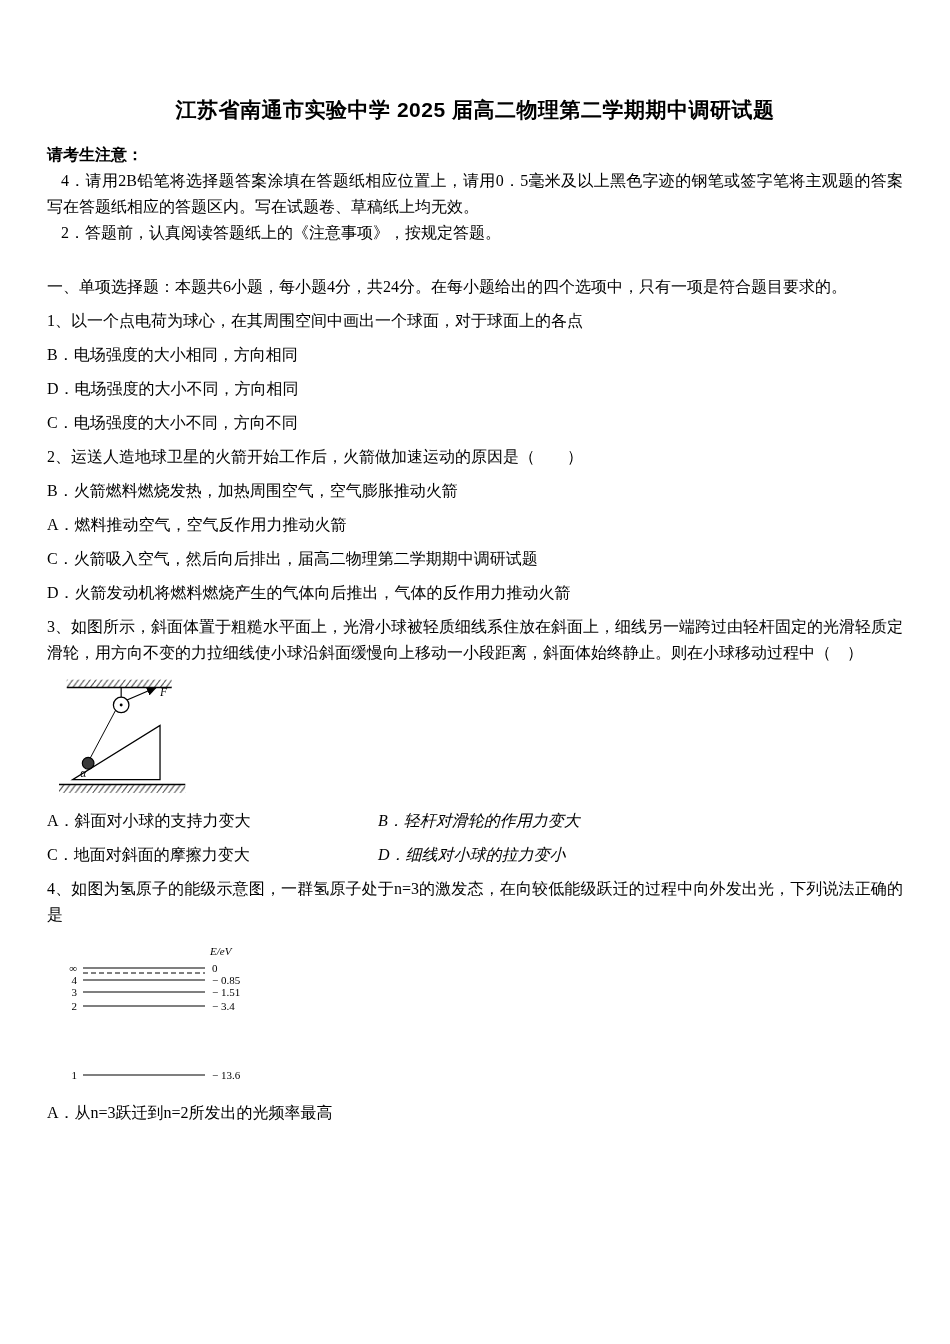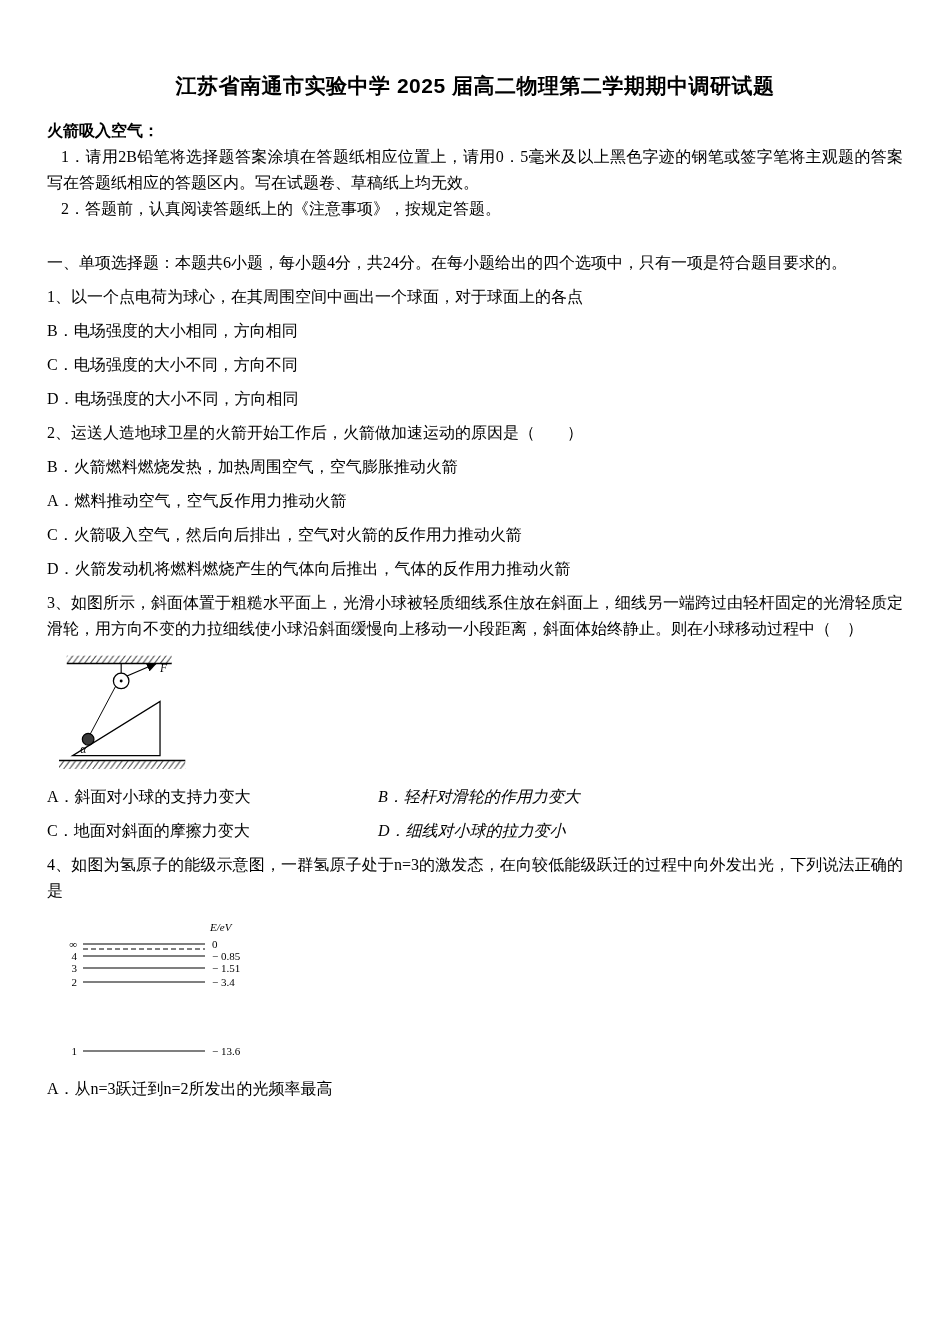--- a/index.html
+++ b/index.html
@@ -3,21 +3,21 @@
 <meta charset="utf-8">
 <style>
   * { margin: 0; padding: 0; box-sizing: border-box; }
   html, body { background: #ffffff; }
   body {
     width: 950px; height: 1344px;
     overflow: hidden;
     font-family: "Liberation Serif", "DejaVu Serif", serif;
     color: #000;
   }
-  .page { padding: 72px 47px 0 47px; }
+  .page { padding: 96px 47px 0 47px; }
 
   .title {
     font-family: "Liberation Sans", "DejaVu Sans", sans-serif;
     font-size: 21px; font-weight: bold;
     text-align: center;
     margin-bottom: 18px;
     letter-spacing: 0.5px;
   }
 
   p.text { font-size: 16px; line-height: 26px; }
@@ -52,39 +52,39 @@
   svg text.axis-lbl { font-size: 11px; font-style: italic; }
 </style>
 </head>
 <body>
 
 <div class="page">
 
   <h1 class="title">江苏省南通市实验中学 2025 届高二物理第二学期期中调研试题</h1>
 
   <div>
-    <p class="text bold">火箭吸入空气：</p>
-    <p class="text indent justify">1．请用2B铅笔将选择题答案涂填在答题纸相应位置上，请用0．5毫米及以上黑色字迹的钢笔或签字笔将主观题的答案写在答题纸相应的答题区内。写在试题卷、草稿纸上均无效。</p>
+    <p class="text bold">请考生注意：</p>
+    <p class="text indent justify">4．请用2B铅笔将选择题答案涂填在答题纸相应位置上，请用0．5毫米及以上黑色字迹的钢笔或签字笔将主观题的答案写在答题纸相应的答题区内。写在试题卷、草稿纸上均无效。</p>
     <p class="text indent">2．答题前，认真阅读答题纸上的《注意事项》，按规定答题。</p>
   </div>
 
   <p class="text section-header justify">一、单项选择题：本题共6小题，每小题4分，共24分。在每小题给出的四个选项中，只有一项是符合题目要求的。</p>
 
   <div>
     <p class="text stem">1、以一个点电荷为球心，在其周围空间中画出一个球面，对于球面上的各点</p>
     <p class="text opt">B．电场强度的大小相同，方向相同</p>
+    <p class="text opt">D．电场强度的大小不同，方向相同</p>
     <p class="text opt">C．电场强度的大小不同，方向不同</p>
-    <p class="text opt">D．电场强度的大小不同，方向相同</p>
   </div>
 
   <div>
     <p class="text stem">2、运送人造地球卫星的火箭开始工作后，火箭做加速运动的原因是（　　）</p>
     <p class="text opt">B．火箭燃料燃烧发热，加热周围空气，空气膨胀推动火箭</p>
     <p class="text opt">A．燃料推动空气，空气反作用力推动火箭</p>
-    <p class="text opt">C．火箭吸入空气，然后向后排出，空气对火箭的反作用力推动火箭</p>
+    <p class="text opt">C．火箭吸入空气，然后向后排出，届高二物理第二学期期中调研试题</p>
     <p class="text opt">D．火箭发动机将燃料燃烧产生的气体向后推出，气体的反作用力推动火箭</p>
   </div>
 
   <div>
     <p class="text stem-wide justify">3、如图所示，斜面体置于粗糙水平面上，光滑小球被轻质细线系住放在斜面上，细线另一端跨过由轻杆固定的光滑轻质定滑轮，用方向不变的力拉细线使小球沿斜面缓慢向上移动一小段距离，斜面体始终静止。则在小球移动过程中（　）</p>
 
     <div class="fig3-wrap">
       <svg width="170" height="126" viewBox="0 0 175 128">
         <defs>
           <pattern id="hatch" width="6" height="8" patternUnits="userSpaceOnUse">

